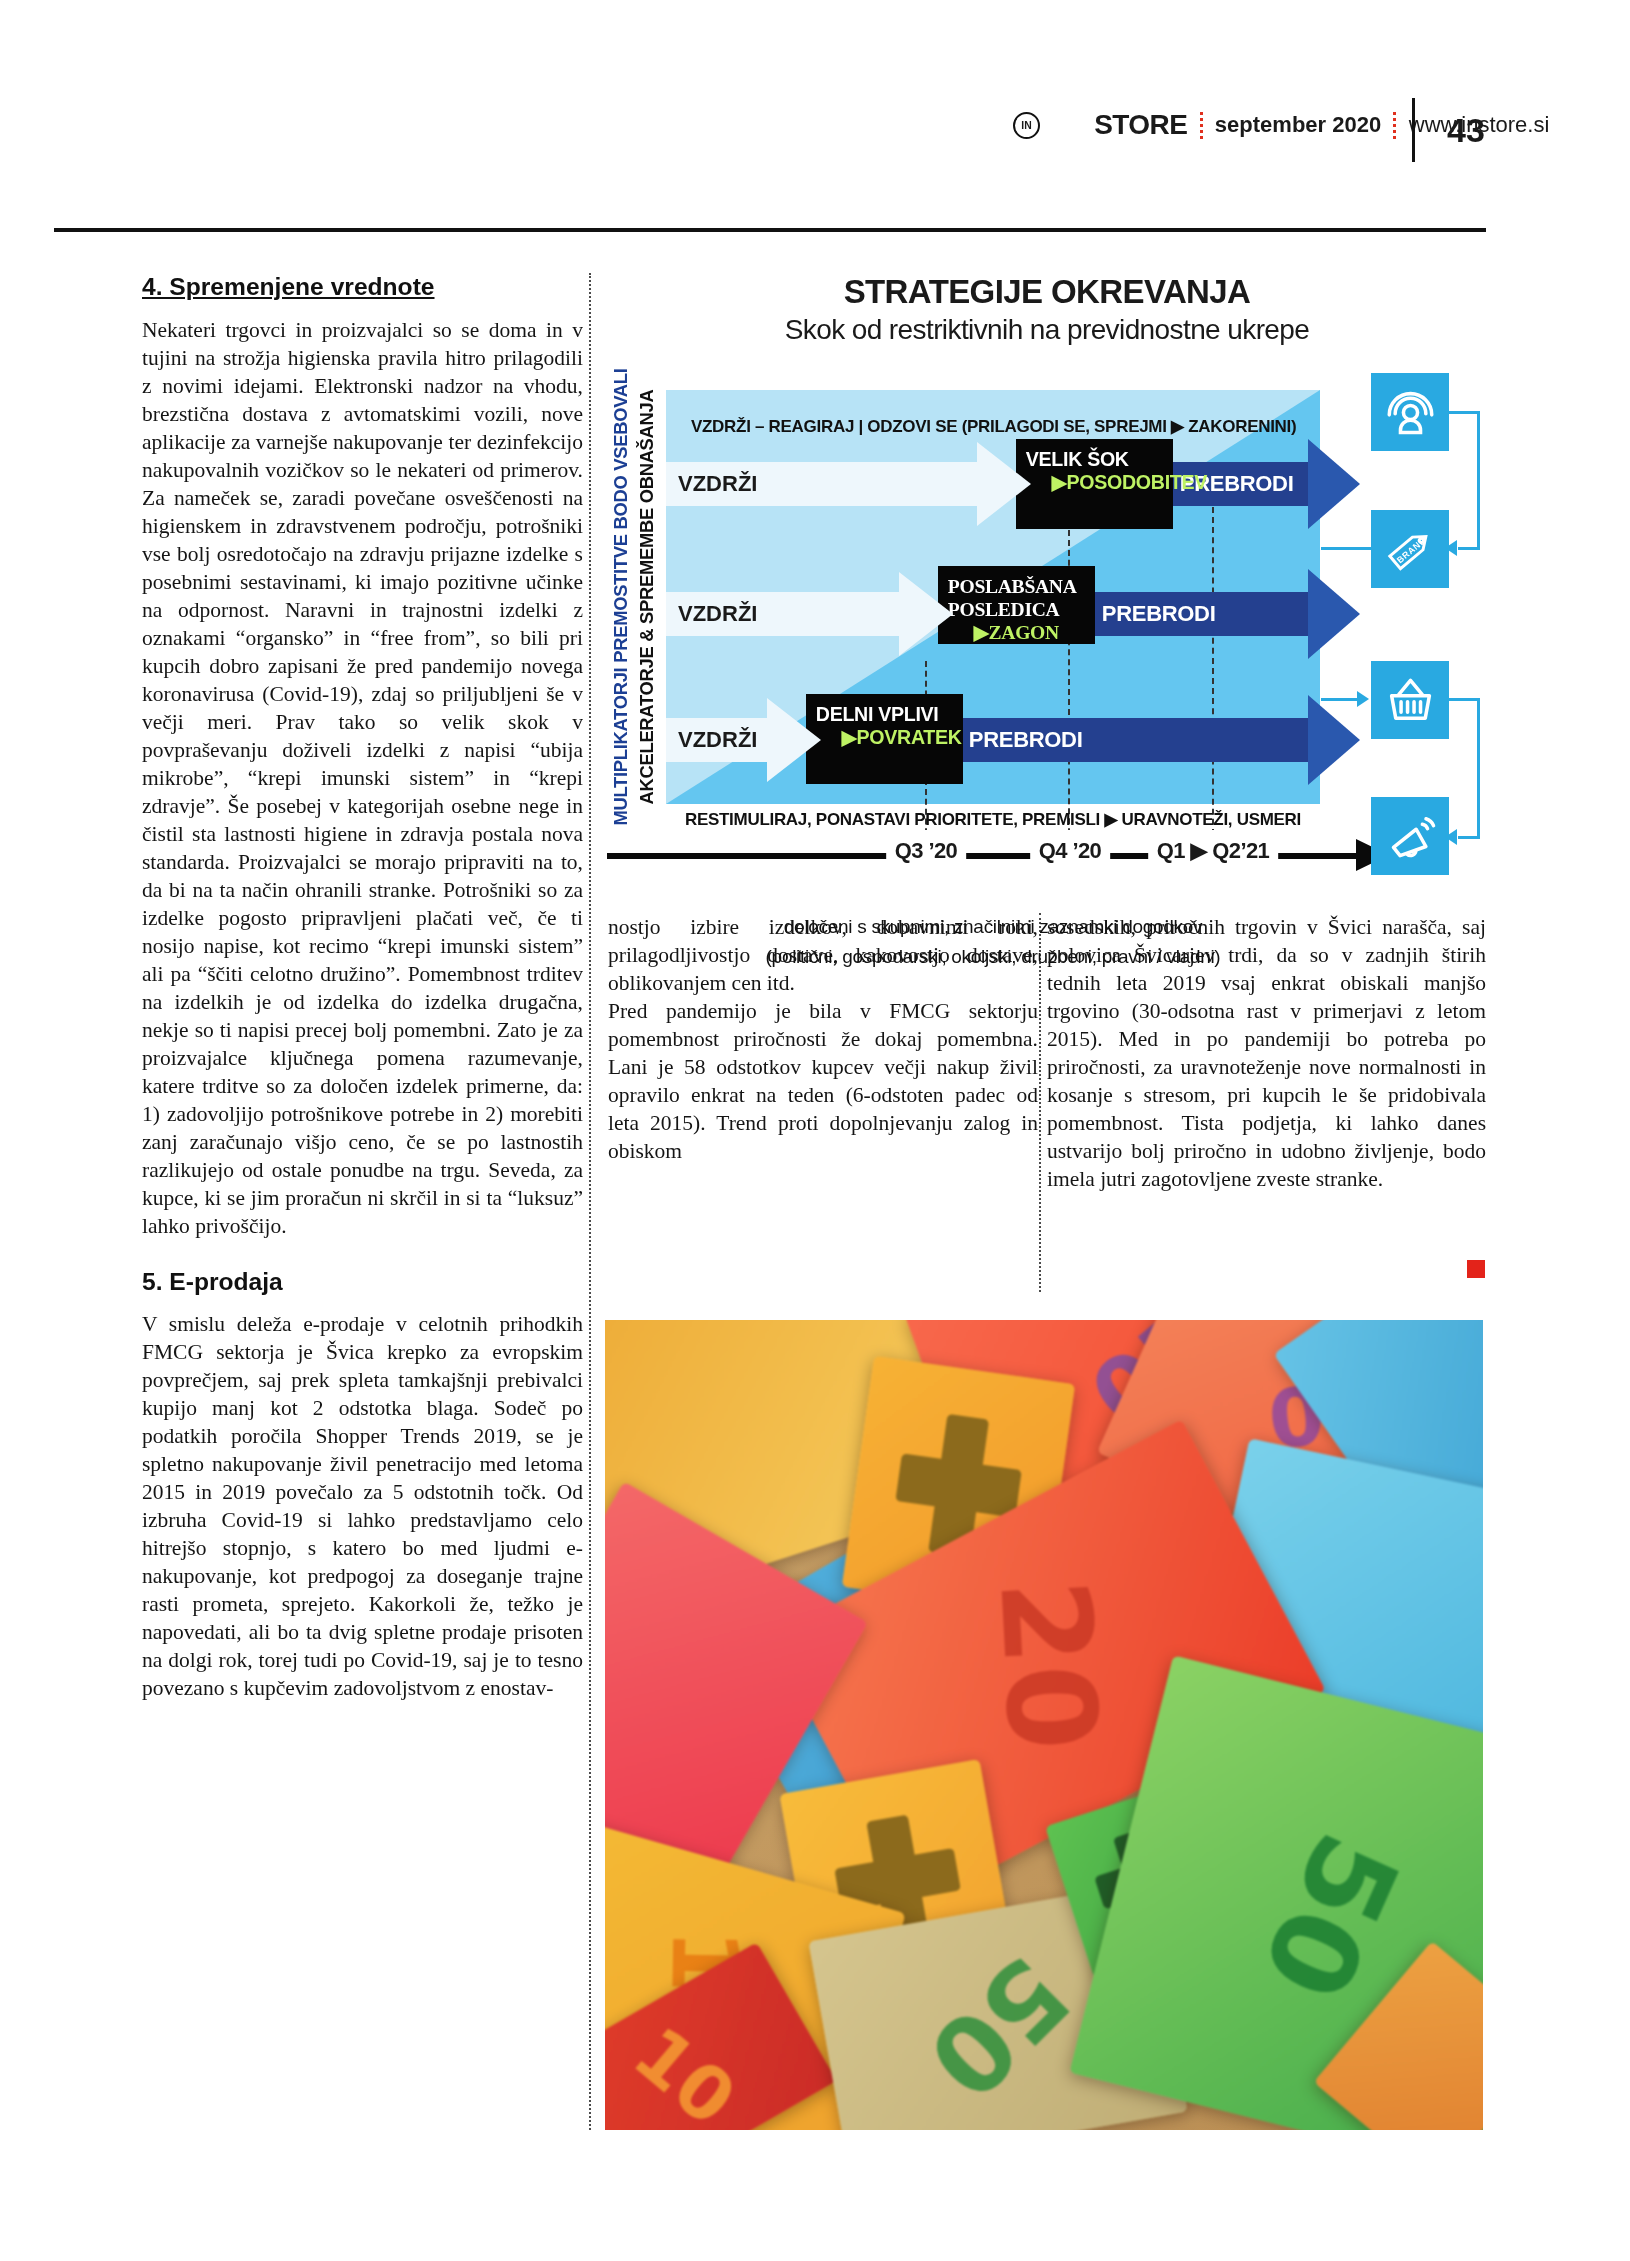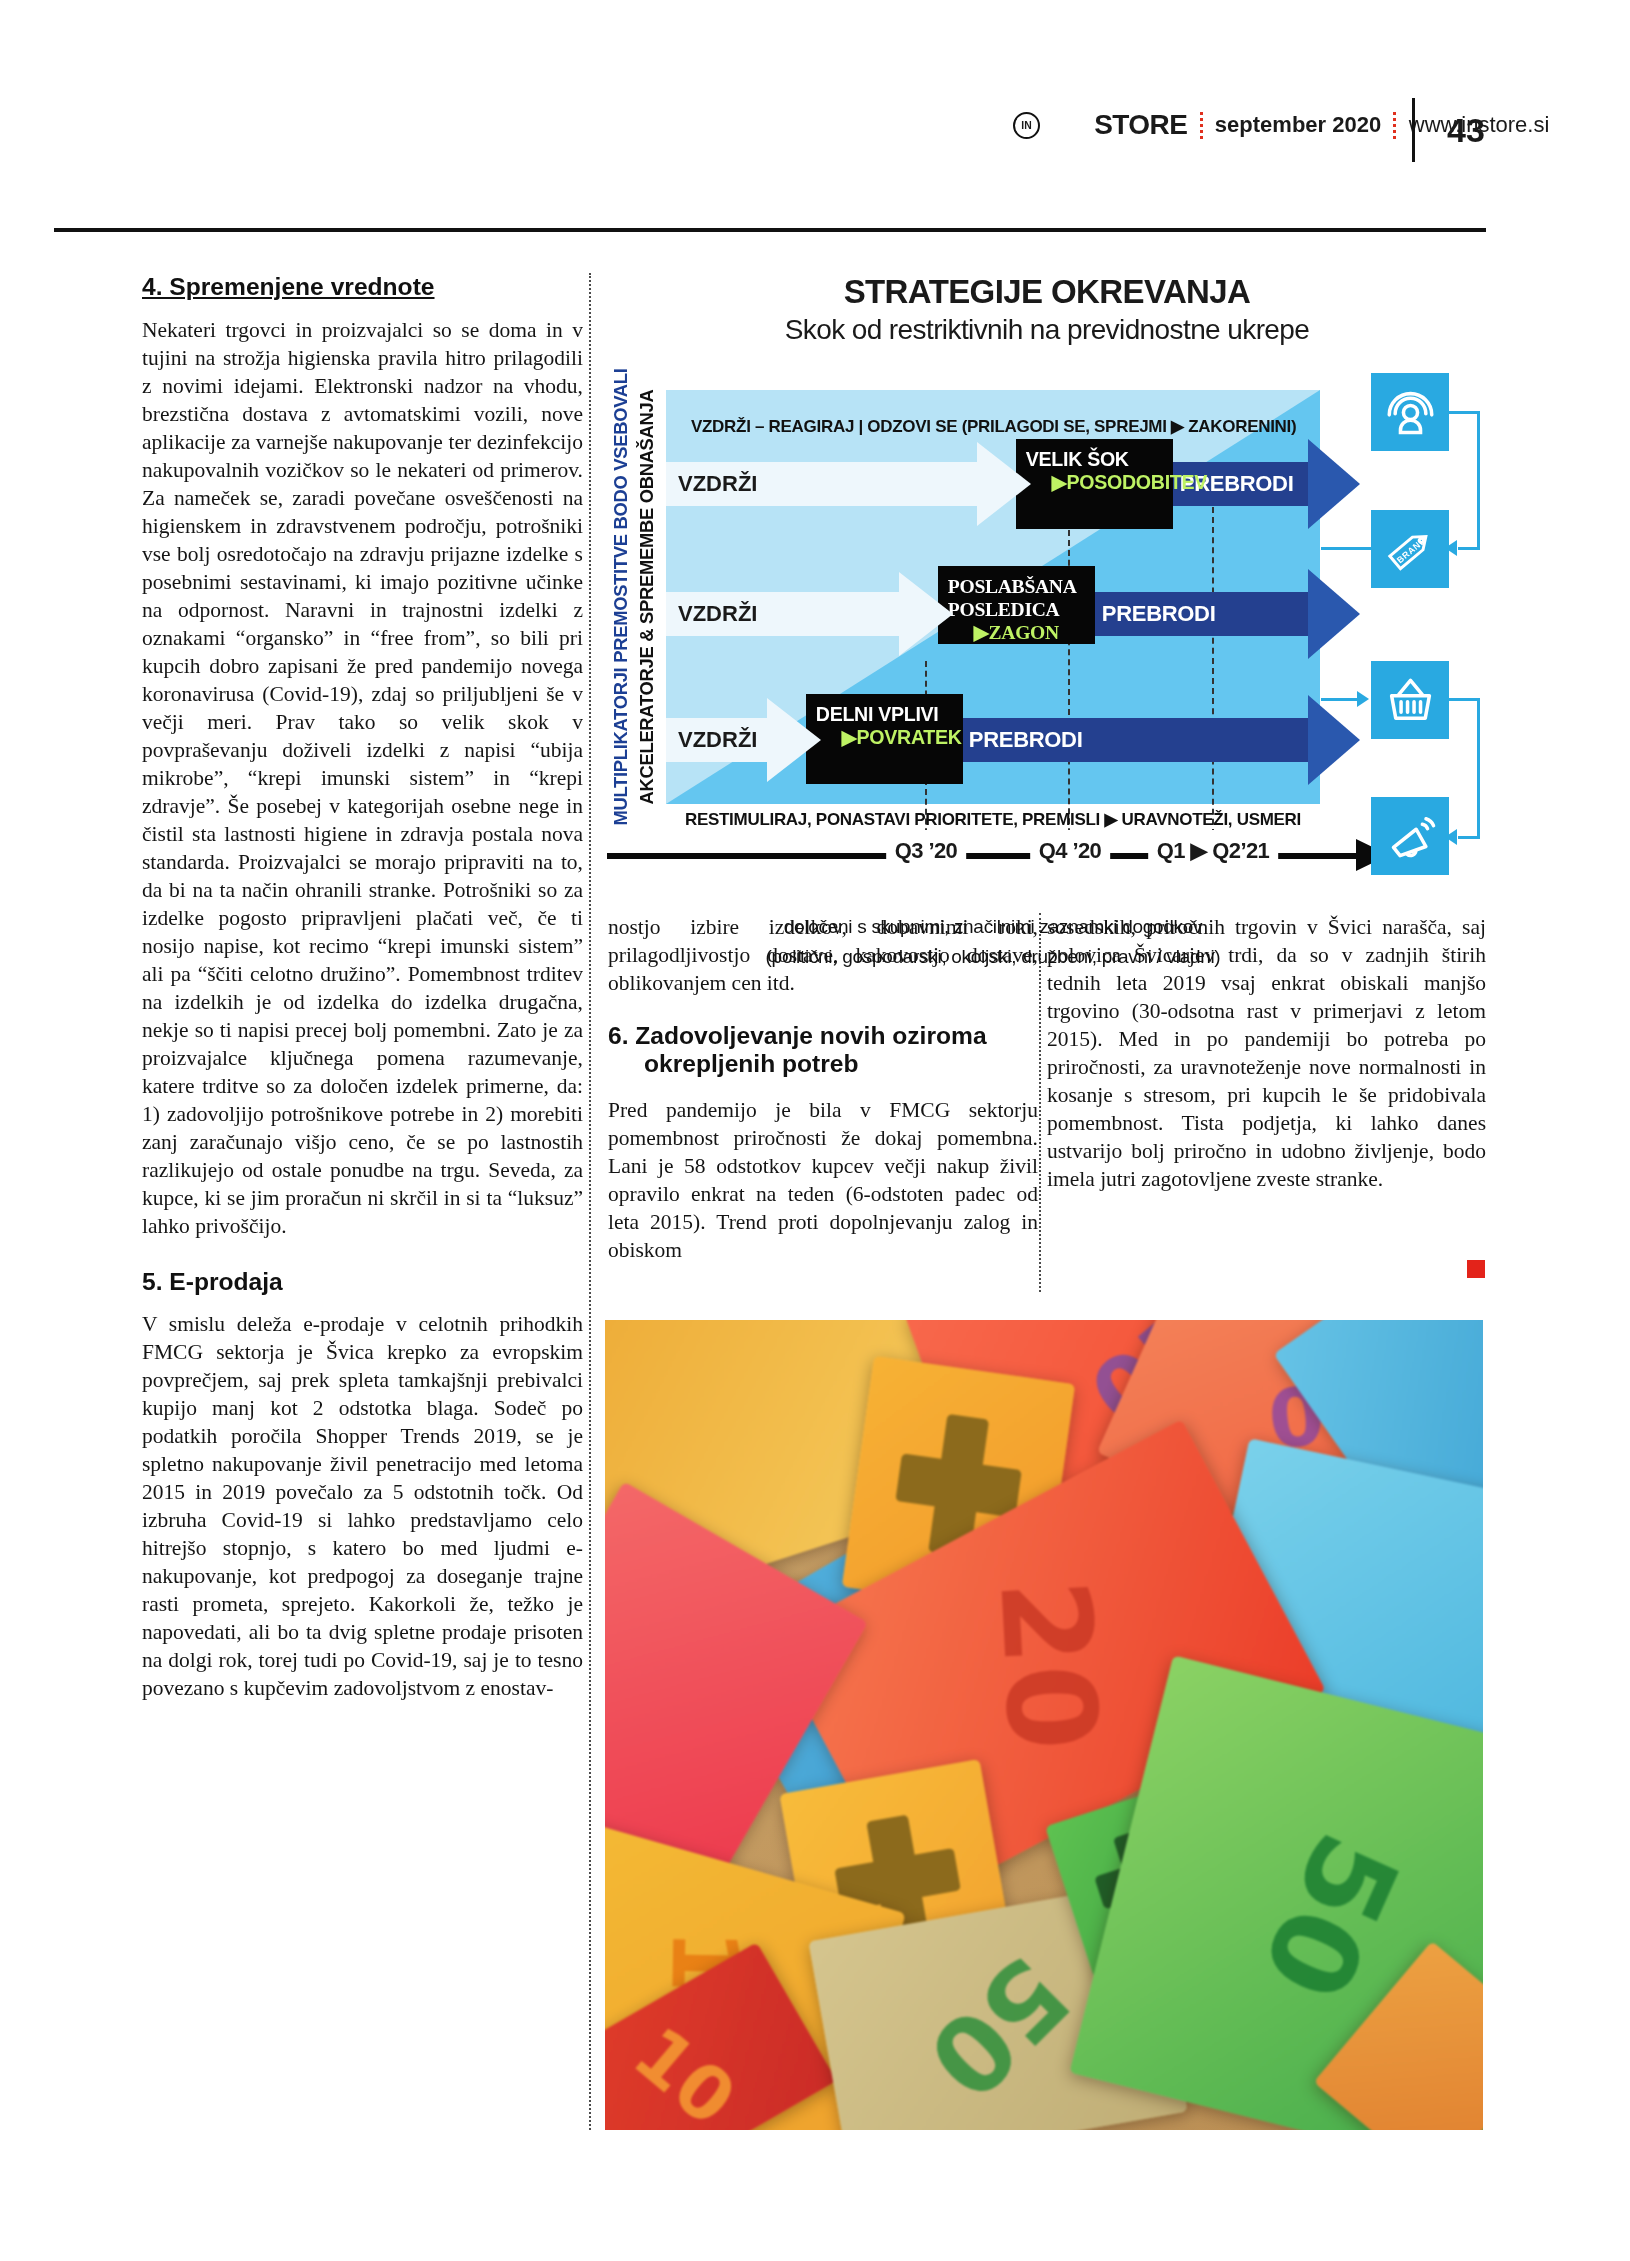--- a/index.html
+++ b/index.html
@@ -202,24 +202,20 @@
 <div class="conn" style="left:1321px; top:547px; width:50px; height:3.1px;"></div>
 <div class="conn" style="left:1321px; top:698px; width:37px; height:3.1px;"></div>
 <div class="arrR" style="left:1357px; top:691px;"></div>
 <div class="conn" style="left:1449px; top:698px; width:31px; height:3.1px;"></div>
 <div class="conn" style="left:1477px; top:698px; width:3.1px; height:141px;"></div>
 <div class="conn" style="left:1458px; top:836px; width:22px; height:3.1px;"></div>
 <div class="arrL" style="left:1445px; top:829px;"></div>
 
 <div class="col" id="col-mid">
   <p>nostjo izbire izdelkov, dobavnimi roki, prilagodljivostjo dostave, kakovostjo dostave, oblikovanjem cen itd.</p>
-  <h2>
-    <span>6. Zadovoljevanje novih oziroma</span>
-    <span class="hl2">okrepljenih potreb</span>
-  </h2>
   <p>Pred pandemijo je bila v FMCG sektorju pomembnost priročnosti že dokaj pomembna. Lani je 58 odstotkov kupcev večji nakup živil opravilo enkrat na teden (6-odstoten padec od leta 2015). Trend proti dopolnjevanju zalog in obiskom</p>
 </div>
 
 <div class="col" id="col-right">
   <p>sosedskih, priročnih trgovin v Švici narašča, saj polovica Švicarjev trdi, da so v zadnjih štirih tednih leta 2019 vsaj enkrat obiskali manjšo trgovino (30-odsotna rast v primerjavi z letom 2015). Med in po pandemiji bo potreba po priročnosti, za uravnoteženje nove normalnosti in kosanje s stresom, pri kupcih le še pridobivala pomembnost. Tista podjetja, ki lahko danes ustvarijo bolj priročno in udobno življenje, bodo imela jutri zagotovljene zveste stranke.</p>
 </div>
 <div class="endsq"></div>
 
 <div class="photo">
   <div class="photo-inner">

